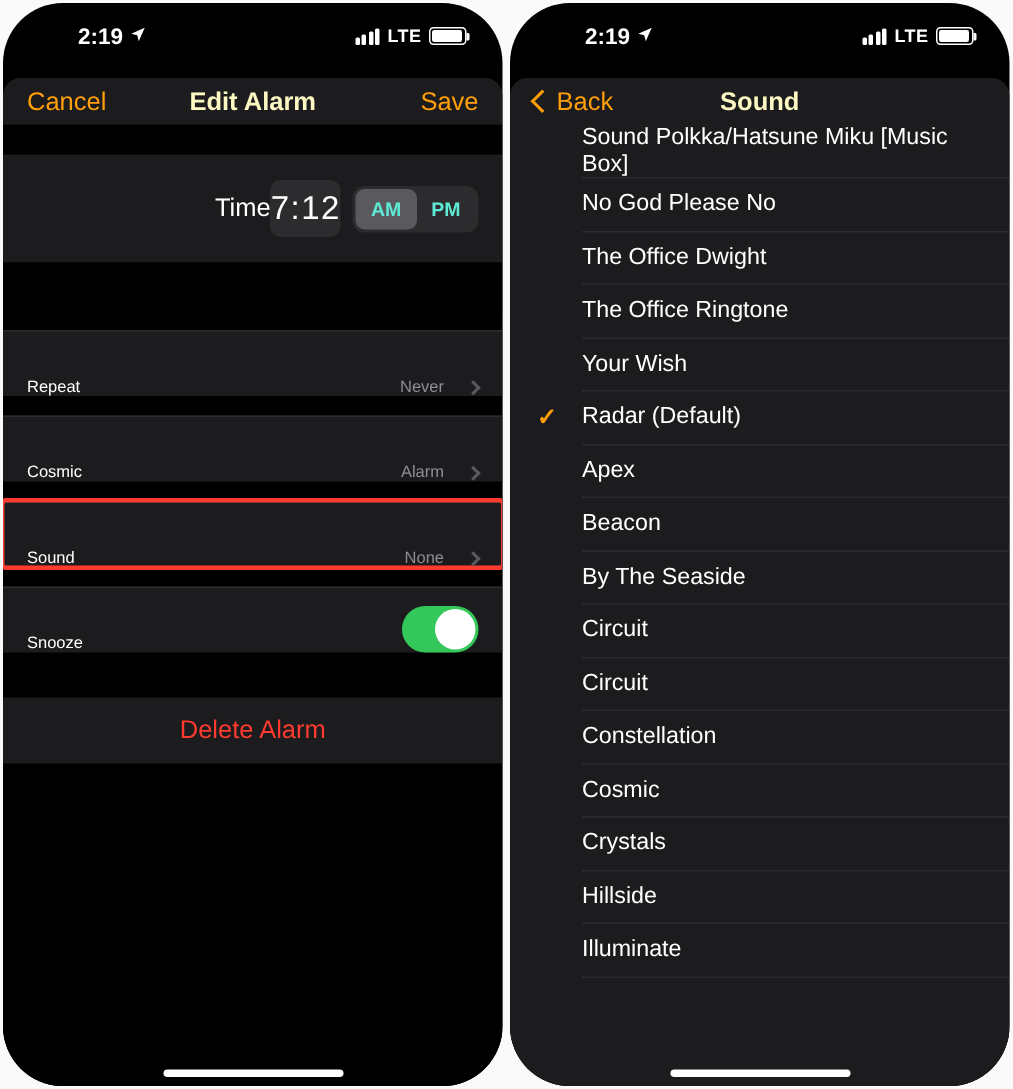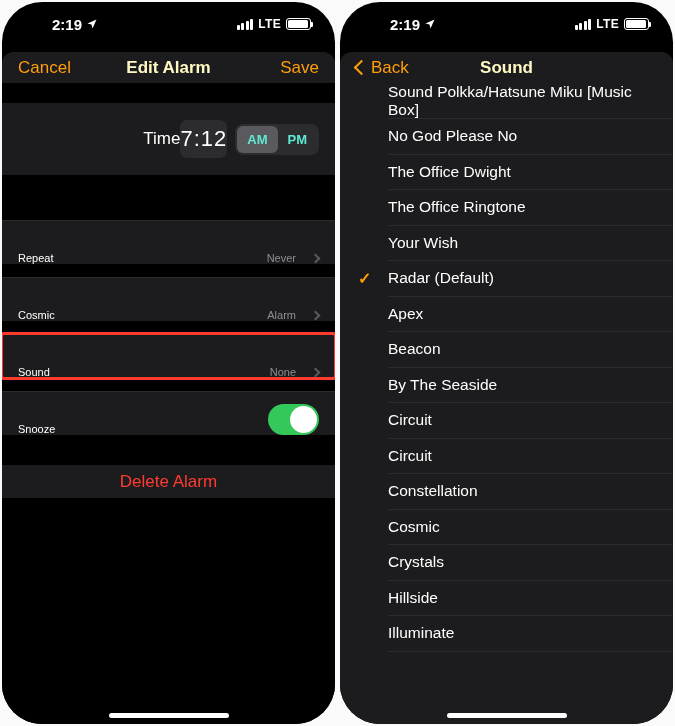--- a/index.html
+++ b/index.html
@@ -130,21 +130,21 @@
   }
   .switch {
     width:51px; height:31px; border-radius:16px; background:#34c759;
     position:relative;
   }
   .switch::after {
     content:""; position:absolute; right:2px; top:2px; width:27px; height:27px;
     background:#fff; border-radius:50%;
   }
   .delete-row {
-    height:33px; display:flex; align-items:center; justify-content:center;
+    height:44px; display:flex; align-items:center; justify-content:center;
     background:#1c1c1e; color:#ff3b30; font-size:17px; margin-top:30px;
   }
   
   .sound-list {
     flex:1; overflow:hidden; background:#1c1c1e; margin-top:0;
   }
   .sound-item {
     display:flex; align-items:center;
     height:35.5px;
     padding:0 16px 0 48px;

